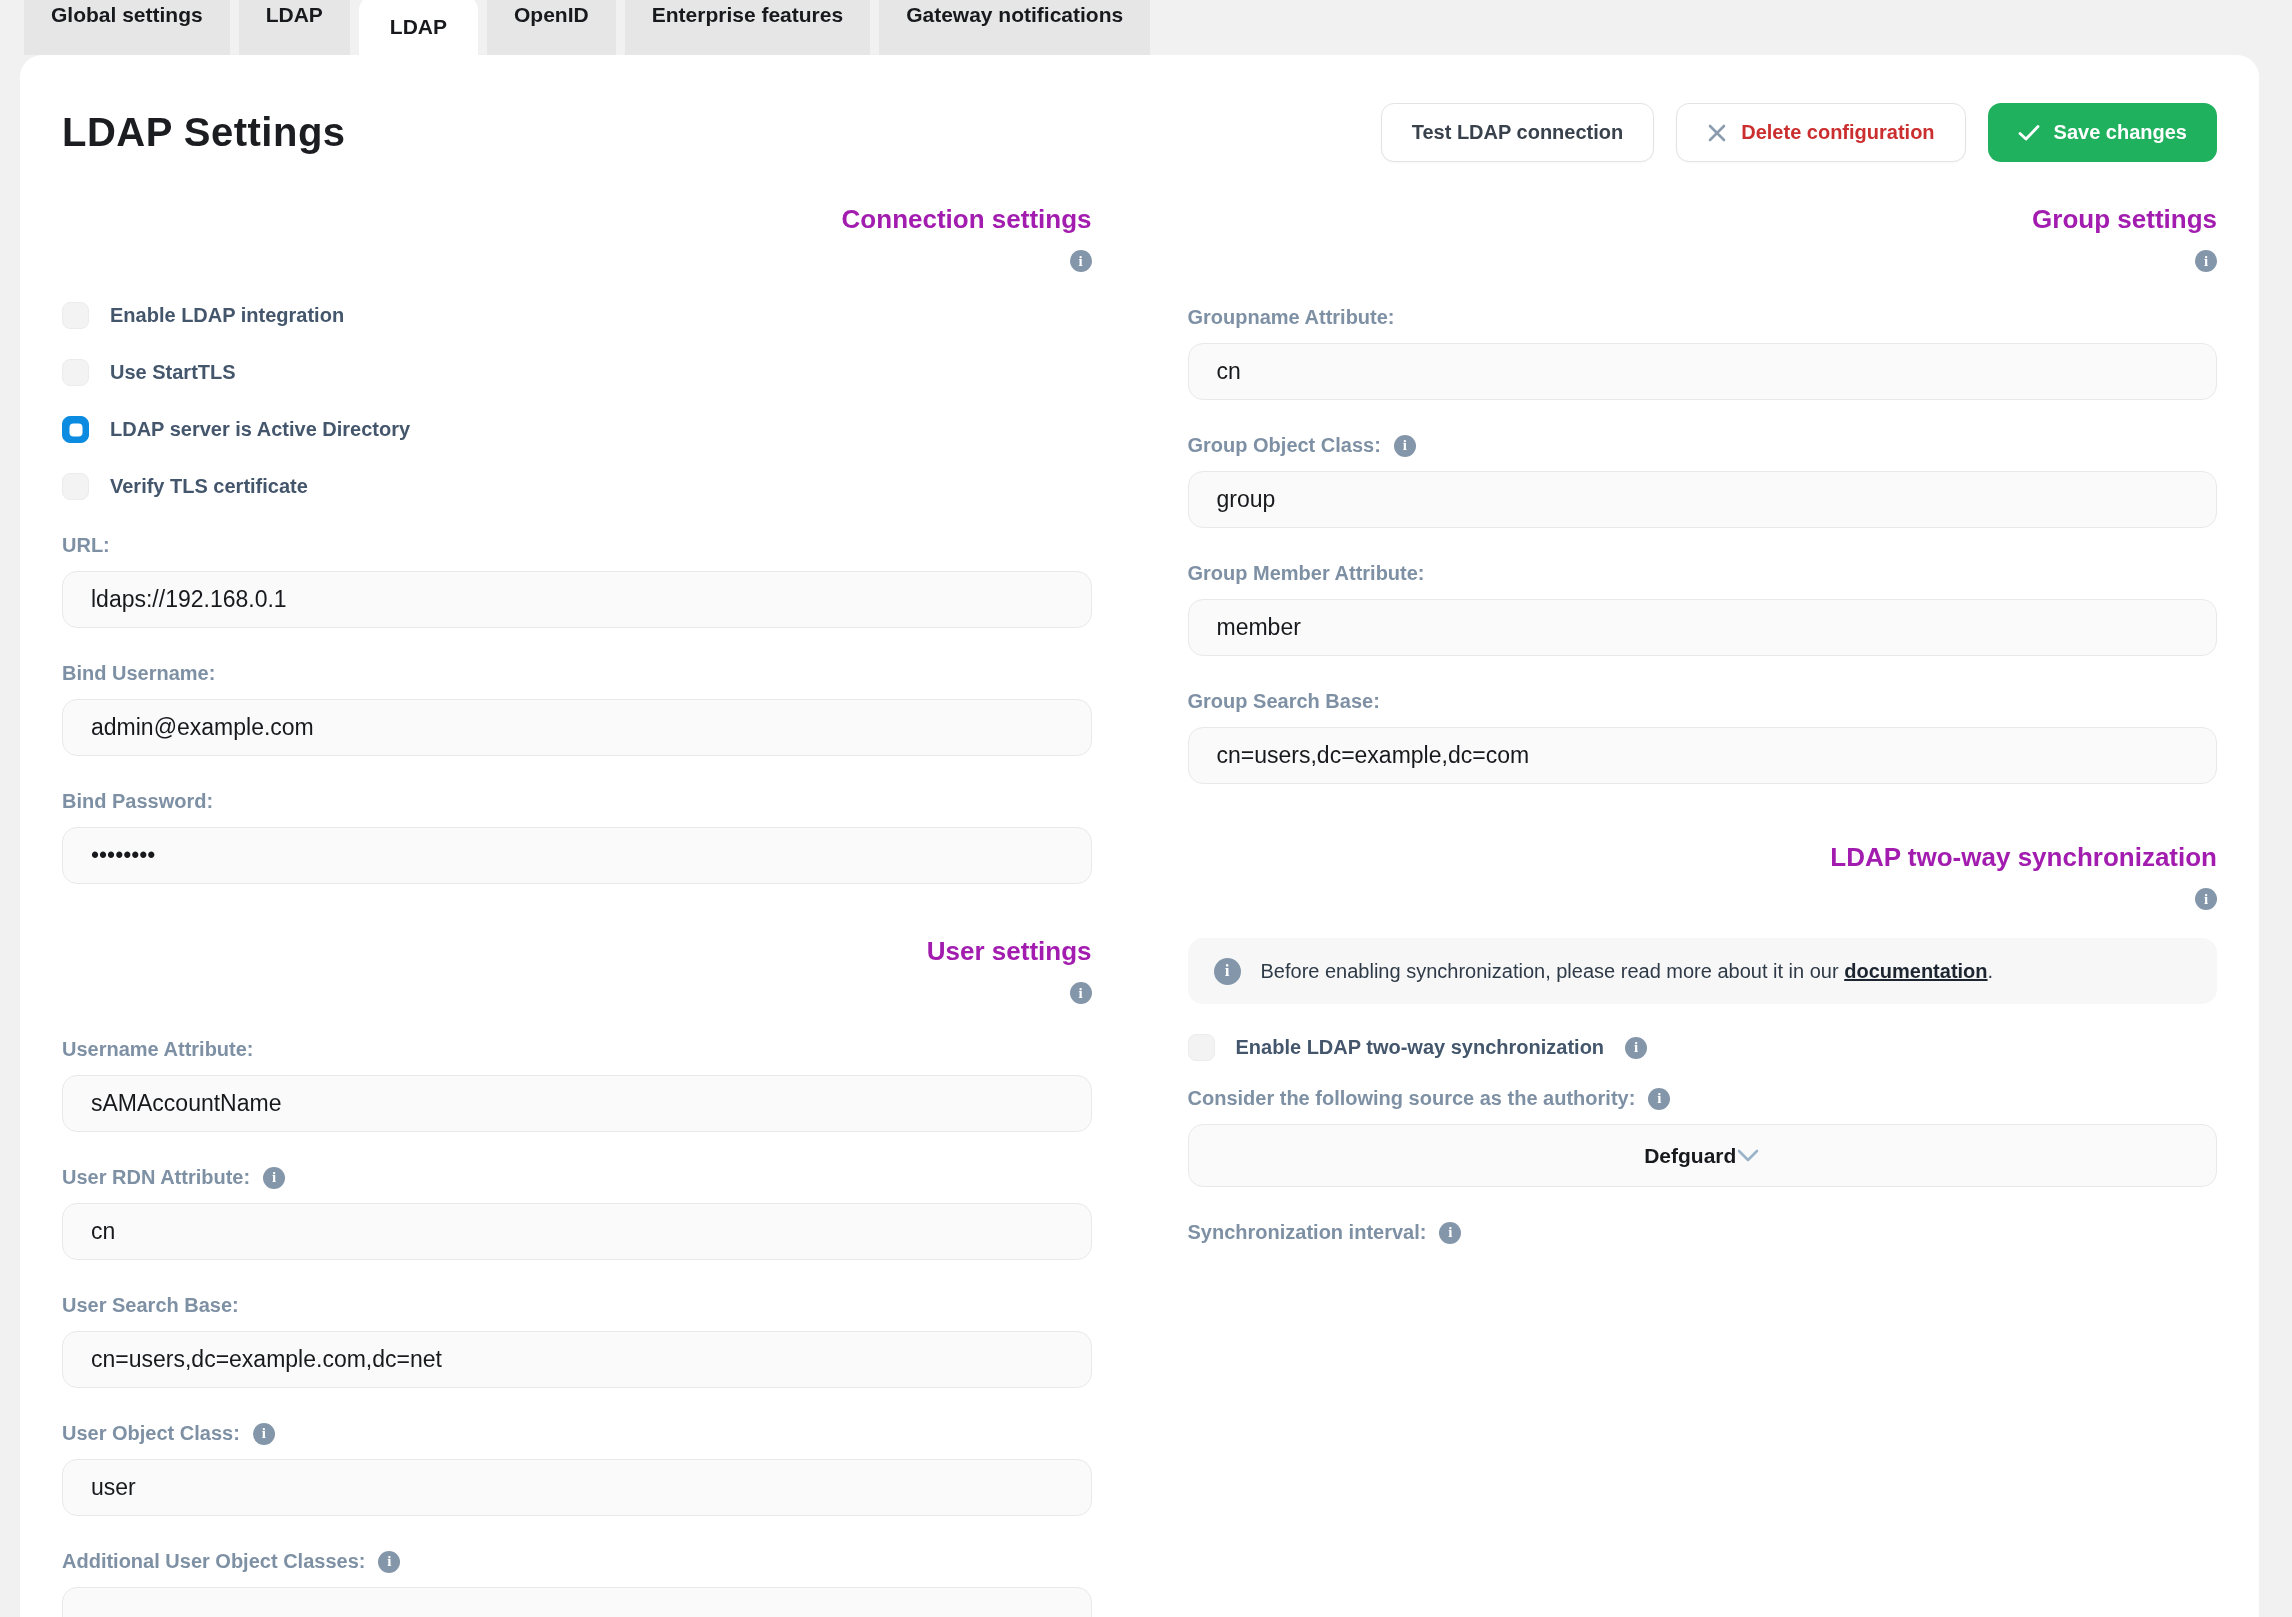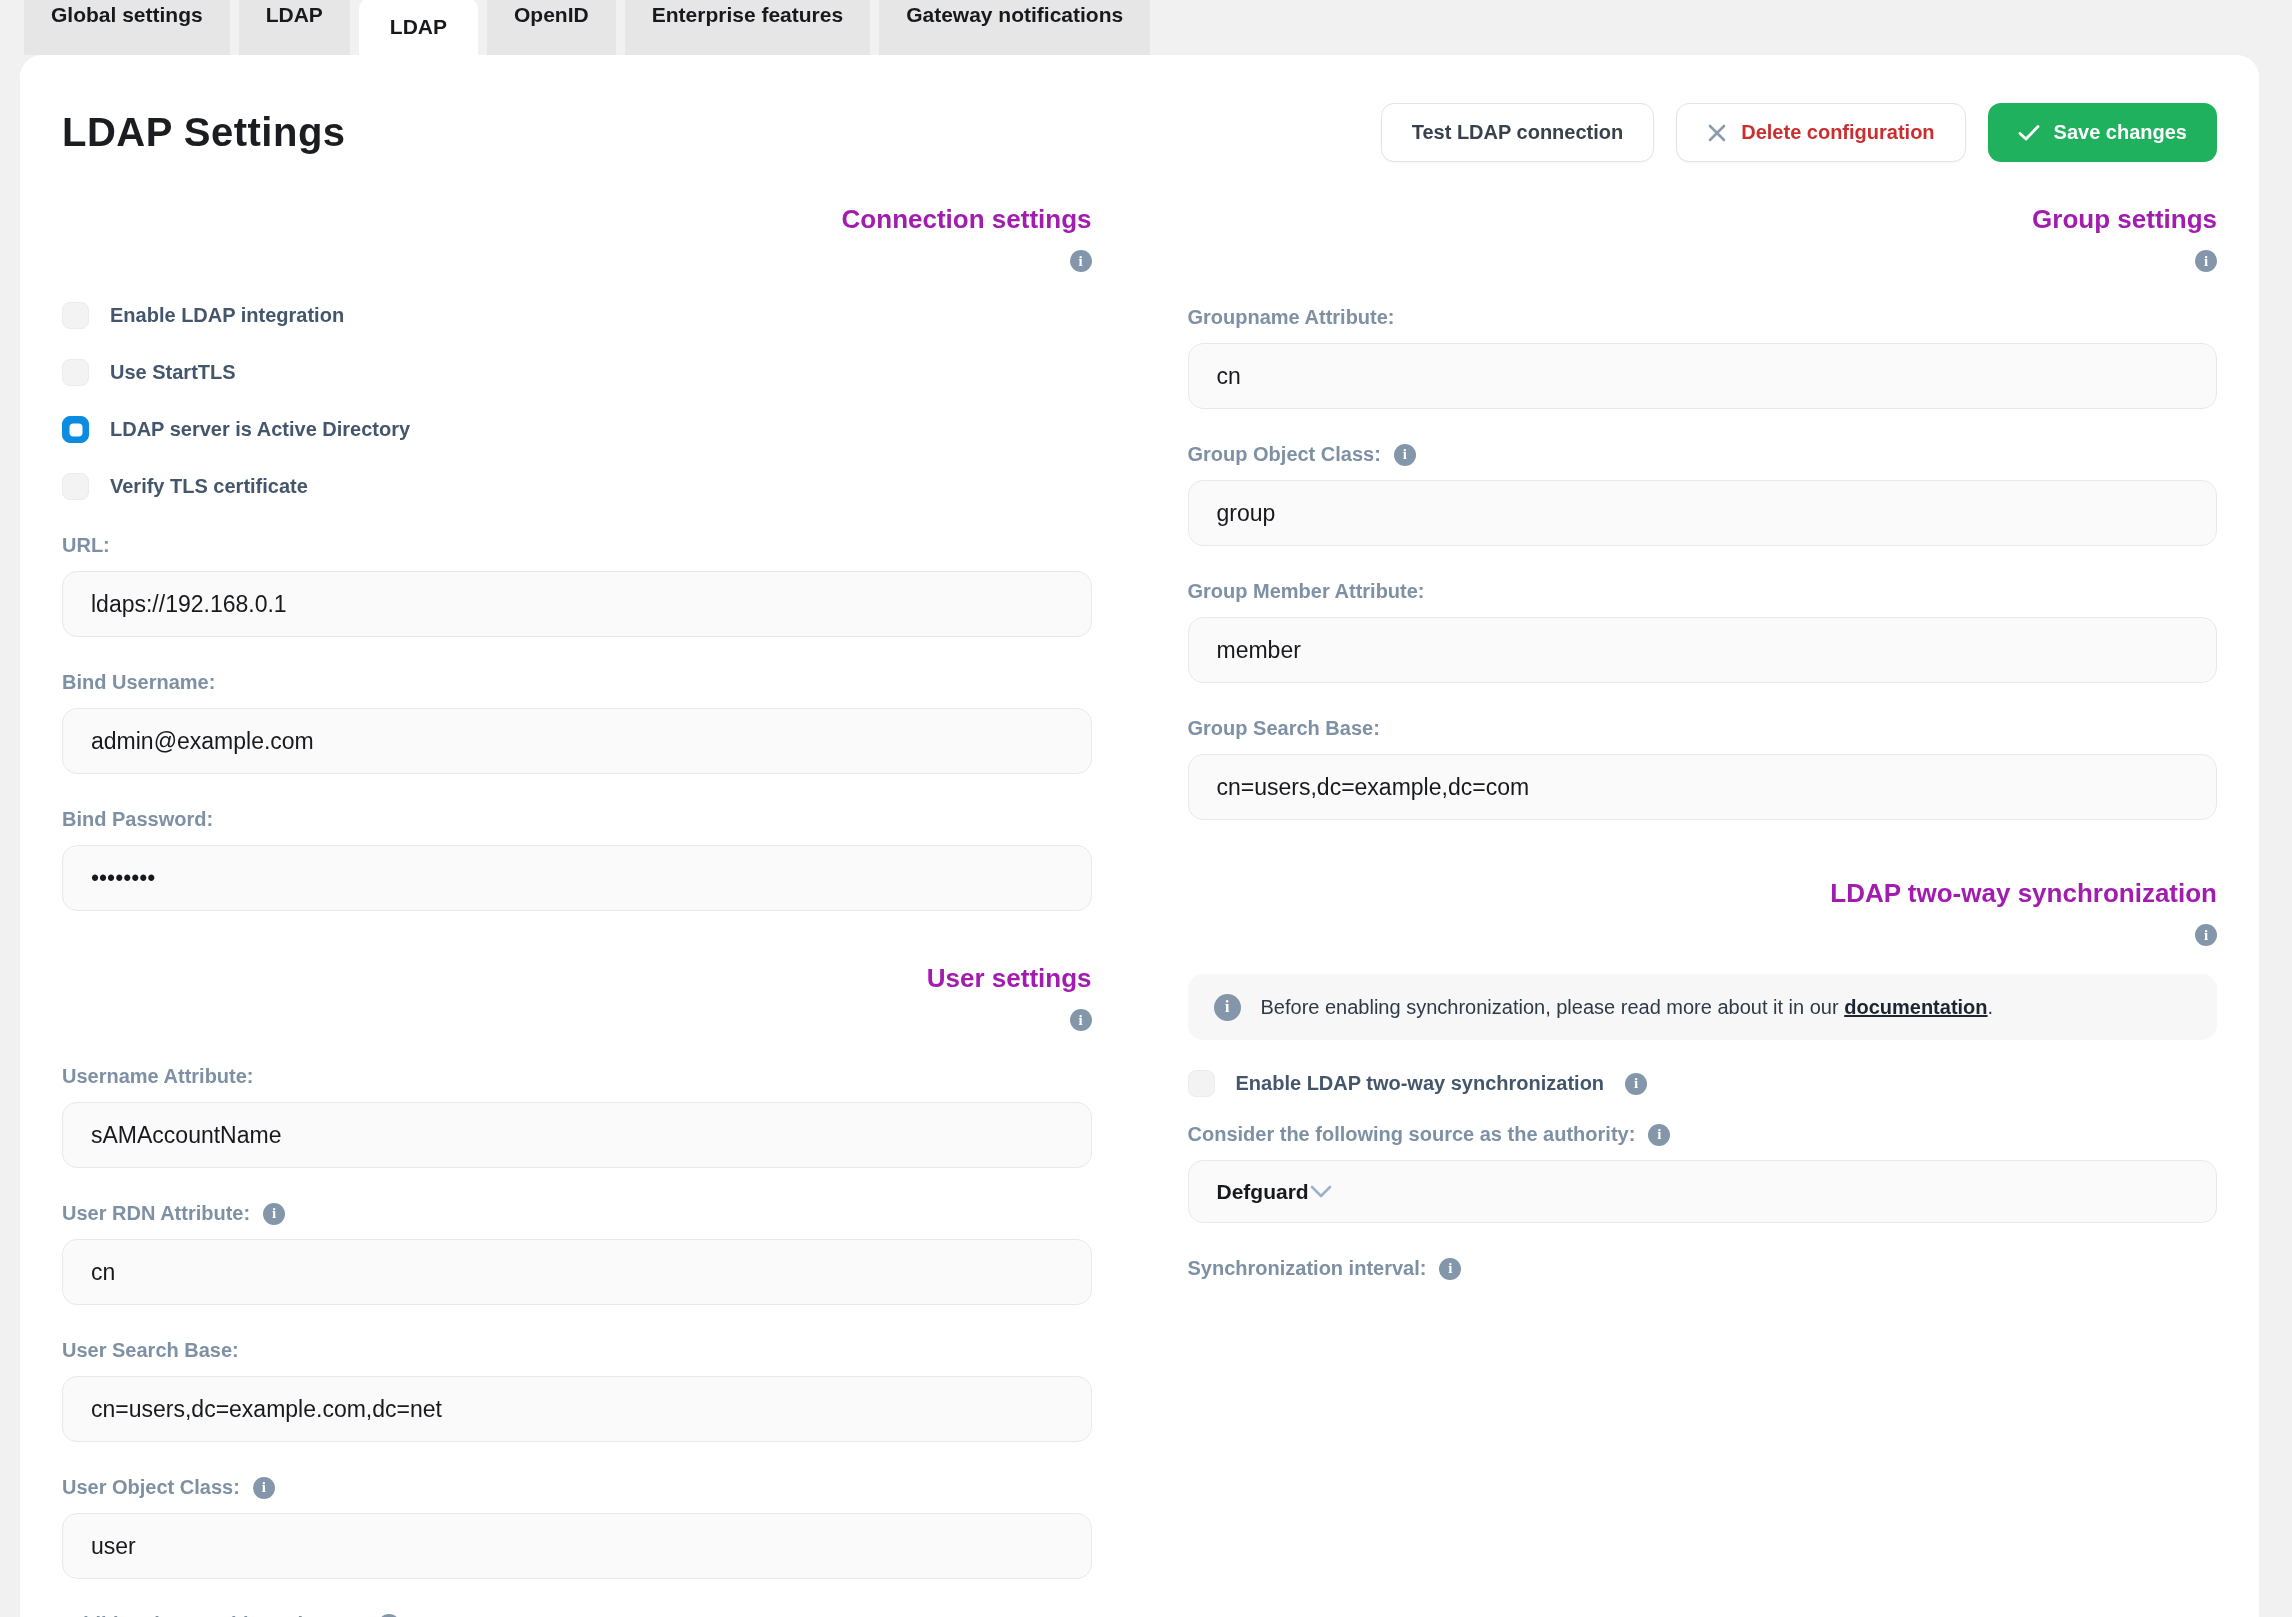--- a/index.html
+++ b/index.html
@@ -43,32 +43,32 @@
   .check-row { display:flex; align-items:center; gap:21px; margin-top:30px; cursor:pointer; }
   .checkbox { width:27px; height:27px; border-radius:8px; background:#f3f3f4; border:1px solid #ececed; position:relative; flex:0 0 auto; }
   .checkbox.checked { background:#0c8ce0; border-color:#0c8ce0; }
   .checkbox.checked::after { content:""; position:absolute; left:50%; top:50%; transform:translate(-50%,-50%);
                              width:13px; height:13px; border-radius:4px; background:#fff; }
   .check-label { font-size:20px; font-weight:600; color:#44566c; }
 
   
   .field { margin-top:34px; }
   .field-label { display:flex; align-items:center; gap:13px; font-size:20px; font-weight:600; color:#7e90a4; margin-bottom:14px; }
-  .text-input { width:100%; height:66px; background:#fafafa; border:1px solid #e9e9ea; border-radius:15px;
+  .text-input { width:100%; height:57px; background:#fafafa; border:1px solid #e9e9ea; border-radius:15px;
                 padding:0 28px; font-size:23px; color:#17191c; font-family:"Liberation Sans", sans-serif; outline:none; }
 
   
   .notice { margin-top:28px; background:#f7f7f8; border-radius:15px; padding:0 26px; height:66px;
             display:flex; align-items:center; gap:20px; }
   .notice-text { font-size:20px; color:#2e3a47; font-weight:500; }
   .notice-link { font-weight:700; text-decoration:underline; color:#1d2630; cursor:pointer; }
 
   
   .select { width:100%; height:63px; background:#fafafa; border:1px solid #e9e9ea; border-radius:15px;
-            padding:0 28px; display:flex; align-items:center; justify-content:flex-start; cursor:pointer; }
+            padding:0 28px; display:flex; align-items:center; justify-content:center; cursor:pointer; }
   .select-value { font-size:21px; font-weight:600; color:#17191c; }
 
   .sync-heading { margin-top:58px; }
 </style>
 </head>
 <body>
 
 <div class="page">
 
   <div class="tabs">

